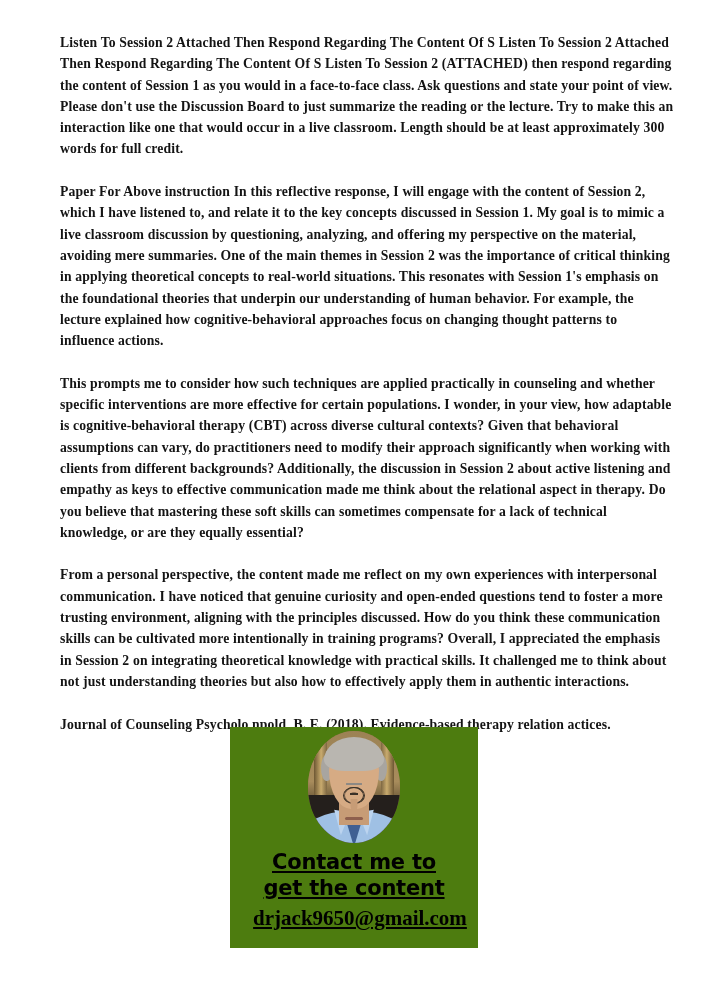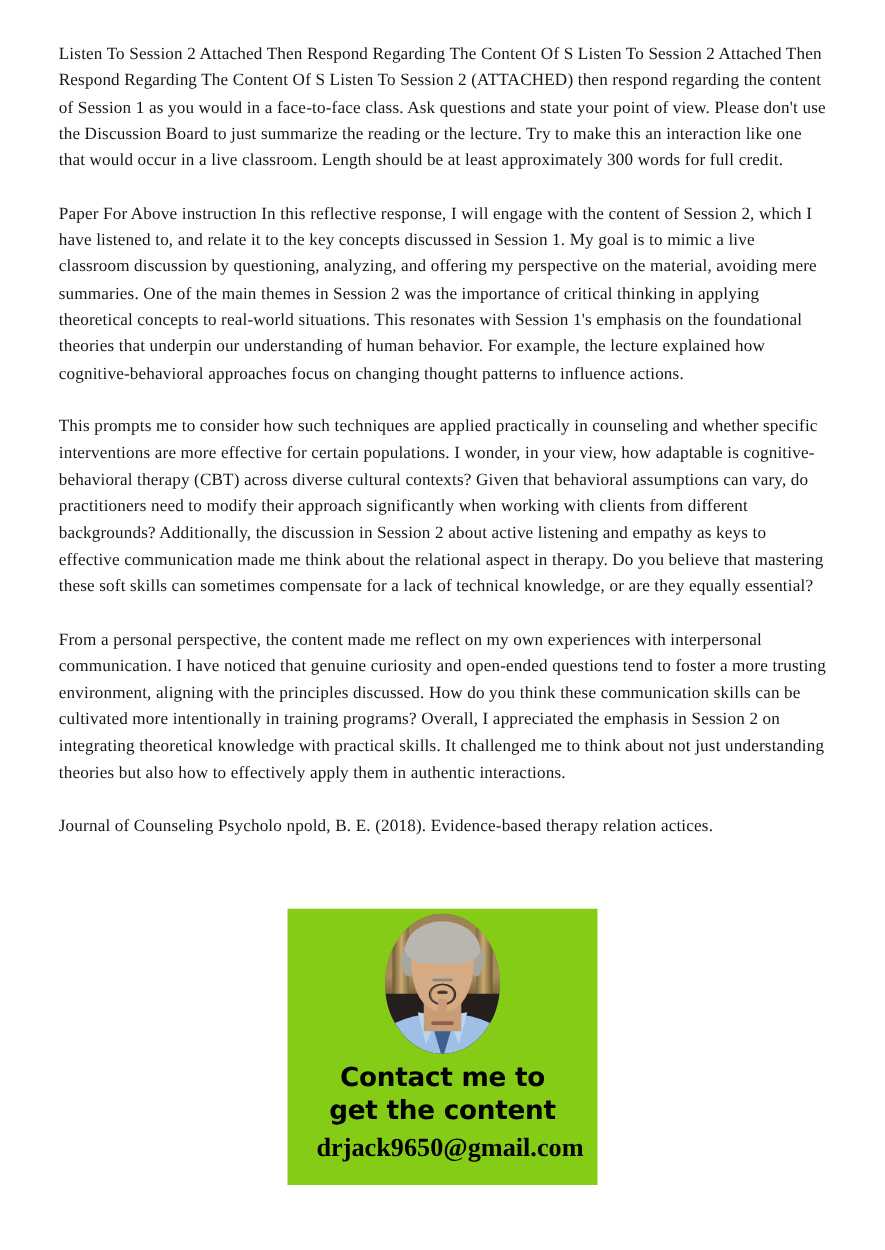--- a/index.html
+++ b/index.html
@@ -18,23 +18,24 @@
   #page {
     position: absolute;
     left: 0; top: 0;
     width: 708px;
     height: 1000px;
     background: #ffffff;
   }
 
   #doc-body {
     position: absolute;
-    left: 47px;
+    left: 60px;
     top: 32px;
     width: 614px;
+    font-weight: bold;
   }
 
   .para {
     font-family: "Liberation Serif", "DejaVu Serif", serif;
     font-size: 13.7px;
     line-height: 21.3px;
     color: #141414;
     margin: 0 0 21.3px 0;
     text-align: left;
     white-space: normal;
@@ -226,21 +227,21 @@
 <div id="page">
 
   <div id="doc-body">
     <p class="para">Listen To Session 2 Attached Then Respond Regarding The Content Of S Listen To Session 2 Attached Then Respond Regarding The Content Of S Listen To Session 2 (ATTACHED) then respond regarding the content of Session 1 as you would in a face-to-face class. Ask questions and state your point of view. Please don't use the Discussion Board to just summarize the reading or the lecture. Try to make this an interaction like one that would occur in a live classroom. Length should be at least approximately 300 words for full credit.</p>
     <p class="para">Paper For Above instruction In this reflective response, I will engage with the content of Session 2, which I have listened to, and relate it to the key concepts discussed in Session 1. My goal is to mimic a live classroom discussion by questioning, analyzing, and offering my perspective on the material, avoiding mere summaries. One of the main themes in Session 2 was the importance of critical thinking in applying theoretical concepts to real-world situations. This resonates with Session 1's emphasis on the foundational theories that underpin our understanding of human behavior. For example, the lecture explained how cognitive-behavioral approaches focus on changing thought patterns to influence actions.</p>
     <p class="para">This prompts me to consider how such techniques are applied practically in counseling and whether specific interventions are more effective for certain populations. I wonder, in your view, how adaptable is cognitive-behavioral therapy (CBT) across diverse cultural contexts? Given that behavioral assumptions can vary, do practitioners need to modify their approach significantly when working with clients from different backgrounds? Additionally, the discussion in Session 2 about active listening and empathy as keys to effective communication made me think about the relational aspect in therapy. Do you believe that mastering these soft skills can sometimes compensate for a lack of technical knowledge, or are they equally essential?</p>
     <p class="para">From a personal perspective, the content made me reflect on my own experiences with interpersonal communication. I have noticed that genuine curiosity and open-ended questions tend to foster a more trusting environment, aligning with the principles discussed. How do you think these communication skills can be cultivated more intentionally in training programs? Overall, I appreciated the emphasis in Session 2 on integrating theoretical knowledge with practical skills. It challenged me to think about not just understanding theories but also how to effectively apply them in authentic interactions.</p>
     <p class="para">Journal of Counseling Psycholo                                       npold, B. E. (2018). Evidence-based therapy relation                                        actices.</p>
   </div>
 
-  <div id="contact-overlay" style="background: #84cc16;">
+  <div id="contact-overlay" style="background: #4d7c0f; text-decoration: underline;">
 
     <div id="portrait">
       <div class="bg-wood"></div>
       <div class="bg-frame-l"></div>
       <div class="bg-frame-r"></div>
       <div class="bg-dark-band"></div>
       <div class="shirt"></div>
       <div class="tie"></div>
       <div class="collar-l"></div>
       <div class="collar-r"></div>

